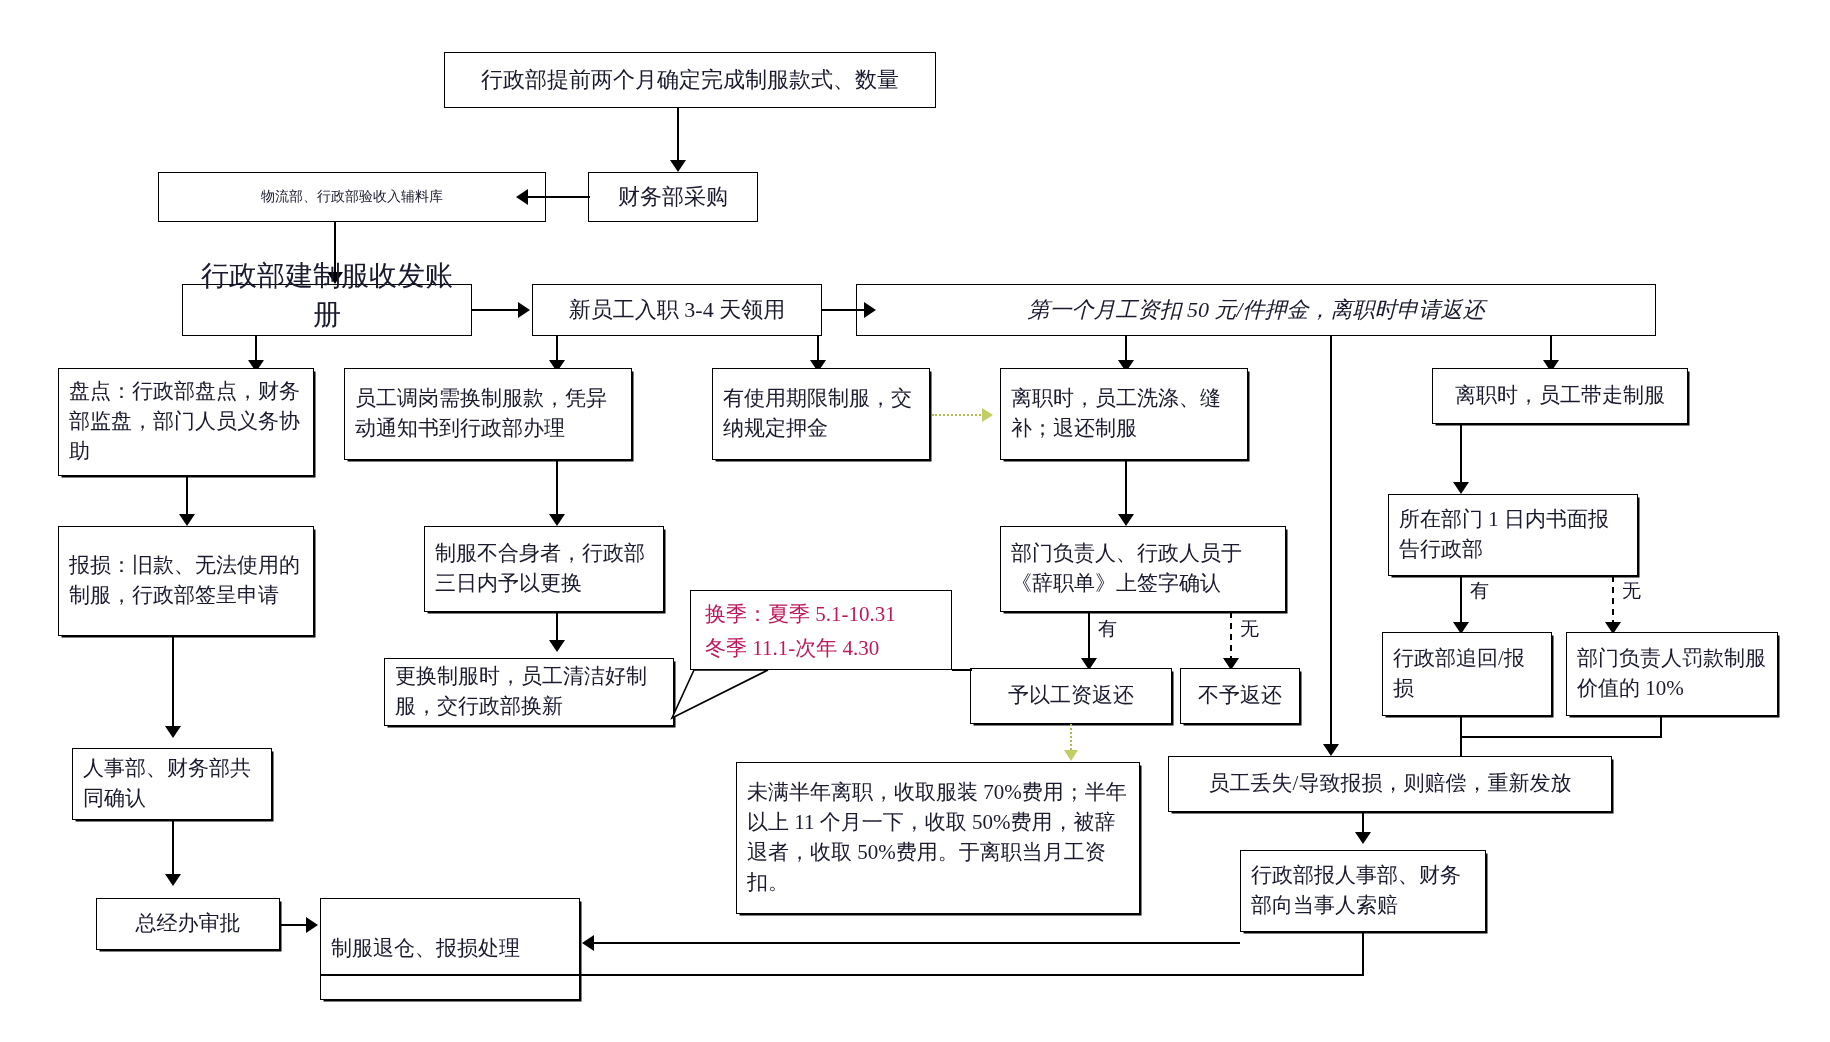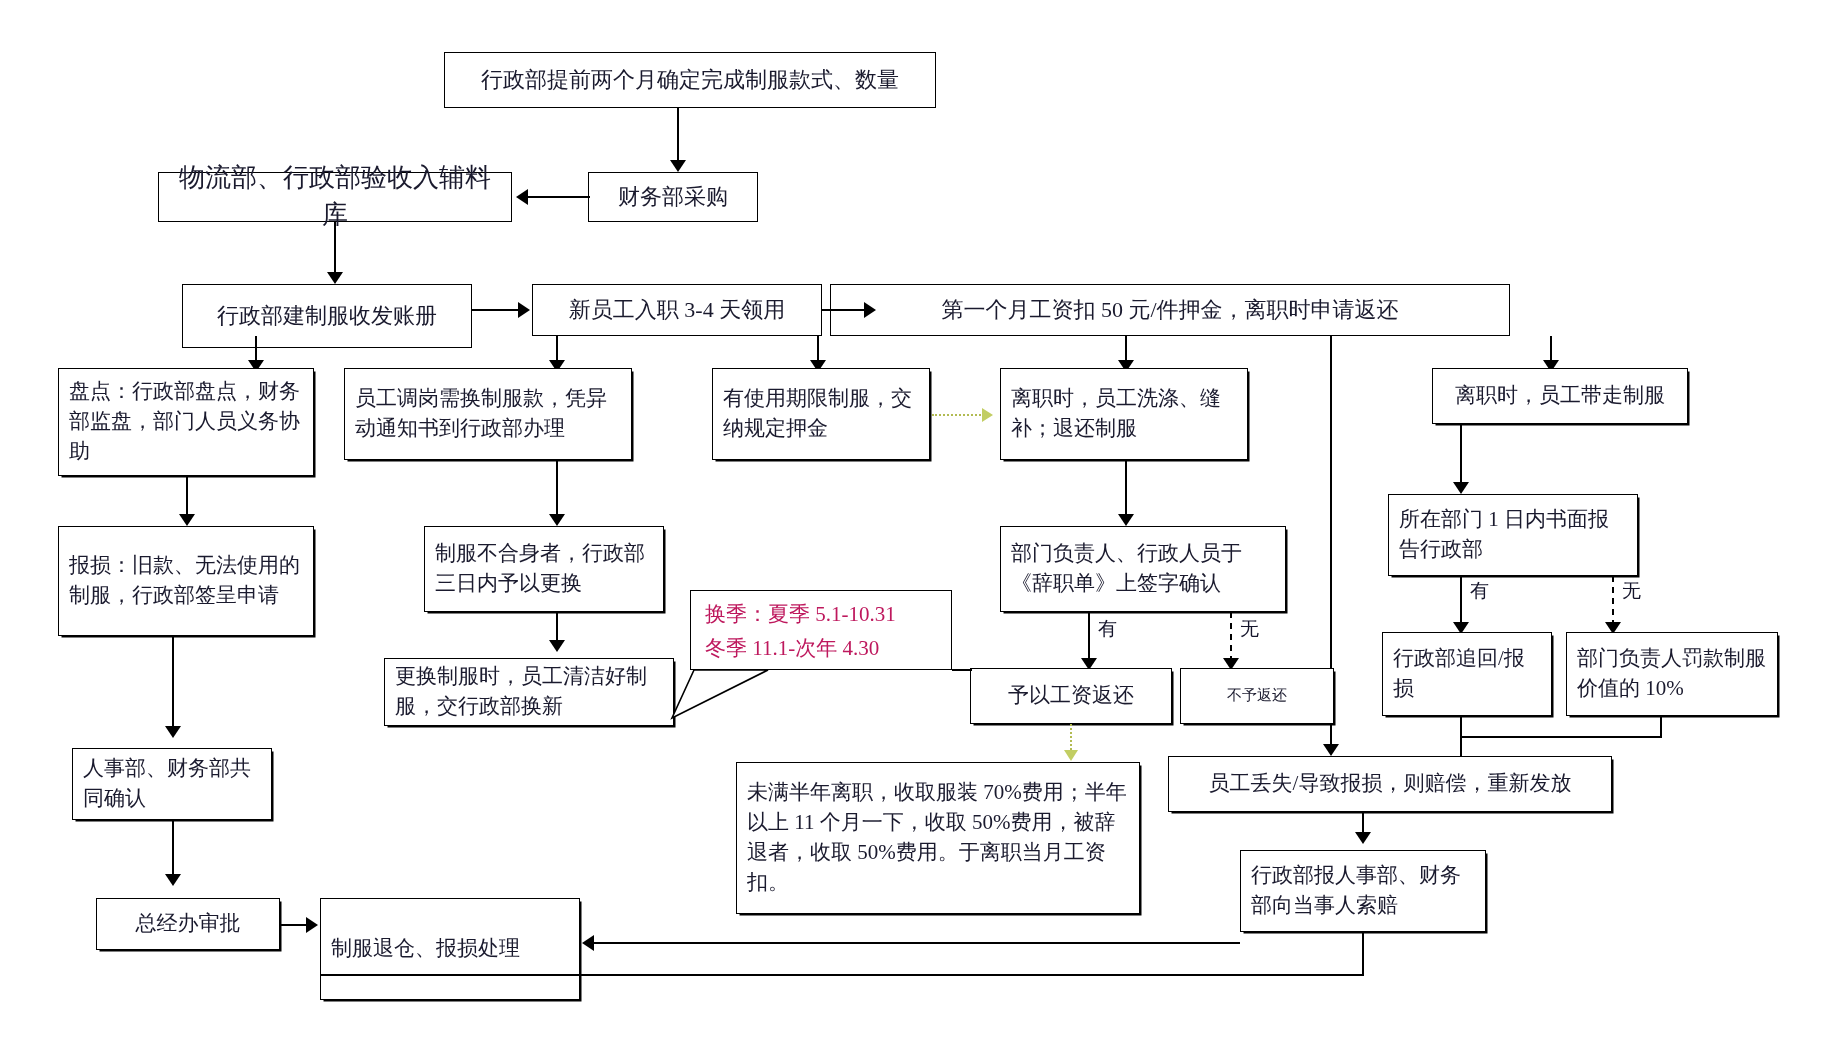--- a/index.html
+++ b/index.html
@@ -54,37 +54,37 @@
   <div class="node ctr" style="left:444px;top:52px;width:492px;height:56px;font-size:22px;">
     <span class="tx">行政部提前两个月确定完成制服款式、数量</span>
   </div>
 
   <div class="ln lnv" style="left:677px;top:108px;height:54px;"></div>
   <div class="ar ar-d" style="left:670px;top:160px;"></div>
 
   <div class="node ctr" style="left:588px;top:172px;width:170px;height:50px;font-size:22px;">
     <span class="tx">财务部采购</span>
   </div>
-  <div class="node ctr" style="left:158px;top:172px;width:354px;height:50px;font-size:26px;">
+  <div class="node ctr" style="left:158px;top:172px;width:388px;height:50px;font-size:14px;">
     <span class="tx">物流部、行政部验收入辅料库</span>
   </div>
 
   <div class="ln lnh" style="left:528px;top:196px;width:62px;"></div>
   <div class="ar ar-l" style="left:516px;top:189px;"></div>
 
   <div class="ln lnv" style="left:334px;top:222px;height:54px;"></div>
   <div class="ar ar-d" style="left:327px;top:272px;"></div>
 
-  <div class="node ctr" style="left:182px;top:284px;width:290px;height:64px;font-size:22px;">
+  <div class="node ctr" style="left:182px;top:284px;width:290px;height:52px;font-size:28px;align-items:flex-end;">
     <span class="tx">行政部建制服收发账册</span>
   </div>
   <div class="node ctr" style="left:532px;top:284px;width:290px;height:52px;font-size:22px;">
     <span class="tx">新员工入职 3-4 天领用</span>
   </div>
-  <div class="node ctr" style="left:830px;top:284px;width:680px;height:52px;font-size:22px;">
+  <div class="node ctr" style="left:856px;top:284px;width:800px;height:52px;font-size:22px;font-style:italic;">
     <span class="tx">第一个月工资扣 50 元/件押金，离职时申请返还</span>
   </div>
 
   <div class="ln lnh" style="left:472px;top:309px;width:48px;"></div>
   <div class="ar ar-r" style="left:518px;top:302px;"></div>
 
   <div class="ln lnh" style="left:822px;top:309px;width:44px;"></div>
   <div class="ar ar-r" style="left:864px;top:302px;"></div>
 
   <div class="ln lnv" style="left:255px;top:336px;height:28px;"></div>
@@ -181,21 +181,21 @@
   <div class="node lft sh" style="left:384px;top:658px;width:290px;height:68px;font-size:21px;">
     <span class="tx">更换制服时，员工清洁好制服，交行政部换新</span>
   </div>
   <div class="ln lnv" style="left:556px;top:612px;height:32px;"></div>
   <div class="ar ar-d" style="left:549px;top:640px;"></div>
 
   <div class="node ctr sh" style="left:970px;top:668px;width:202px;height:56px;font-size:21px;">
     <span class="tx">予以工资返还</span>
   </div>
 
-  <div class="node ctr sh" style="left:1180px;top:668px;width:154px;height:56px;font-size:15px;justify-content:center;">
+  <div class="node ctr sh" style="left:1180px;top:668px;width:120px;height:56px;font-size:21px;justify-content:center;">
     <span class="tx">不予返还</span>
   </div>
 
   <div class="node lft sh" style="left:1382px;top:632px;width:170px;height:84px;font-size:21px;">
     <span class="tx">行政部追回/报损</span>
   </div>
 
   <div class="node lft sh" style="left:1566px;top:632px;width:212px;height:84px;font-size:21px;">
     <span class="tx">部门负责人罚款制服价值的 10%</span>
   </div>

